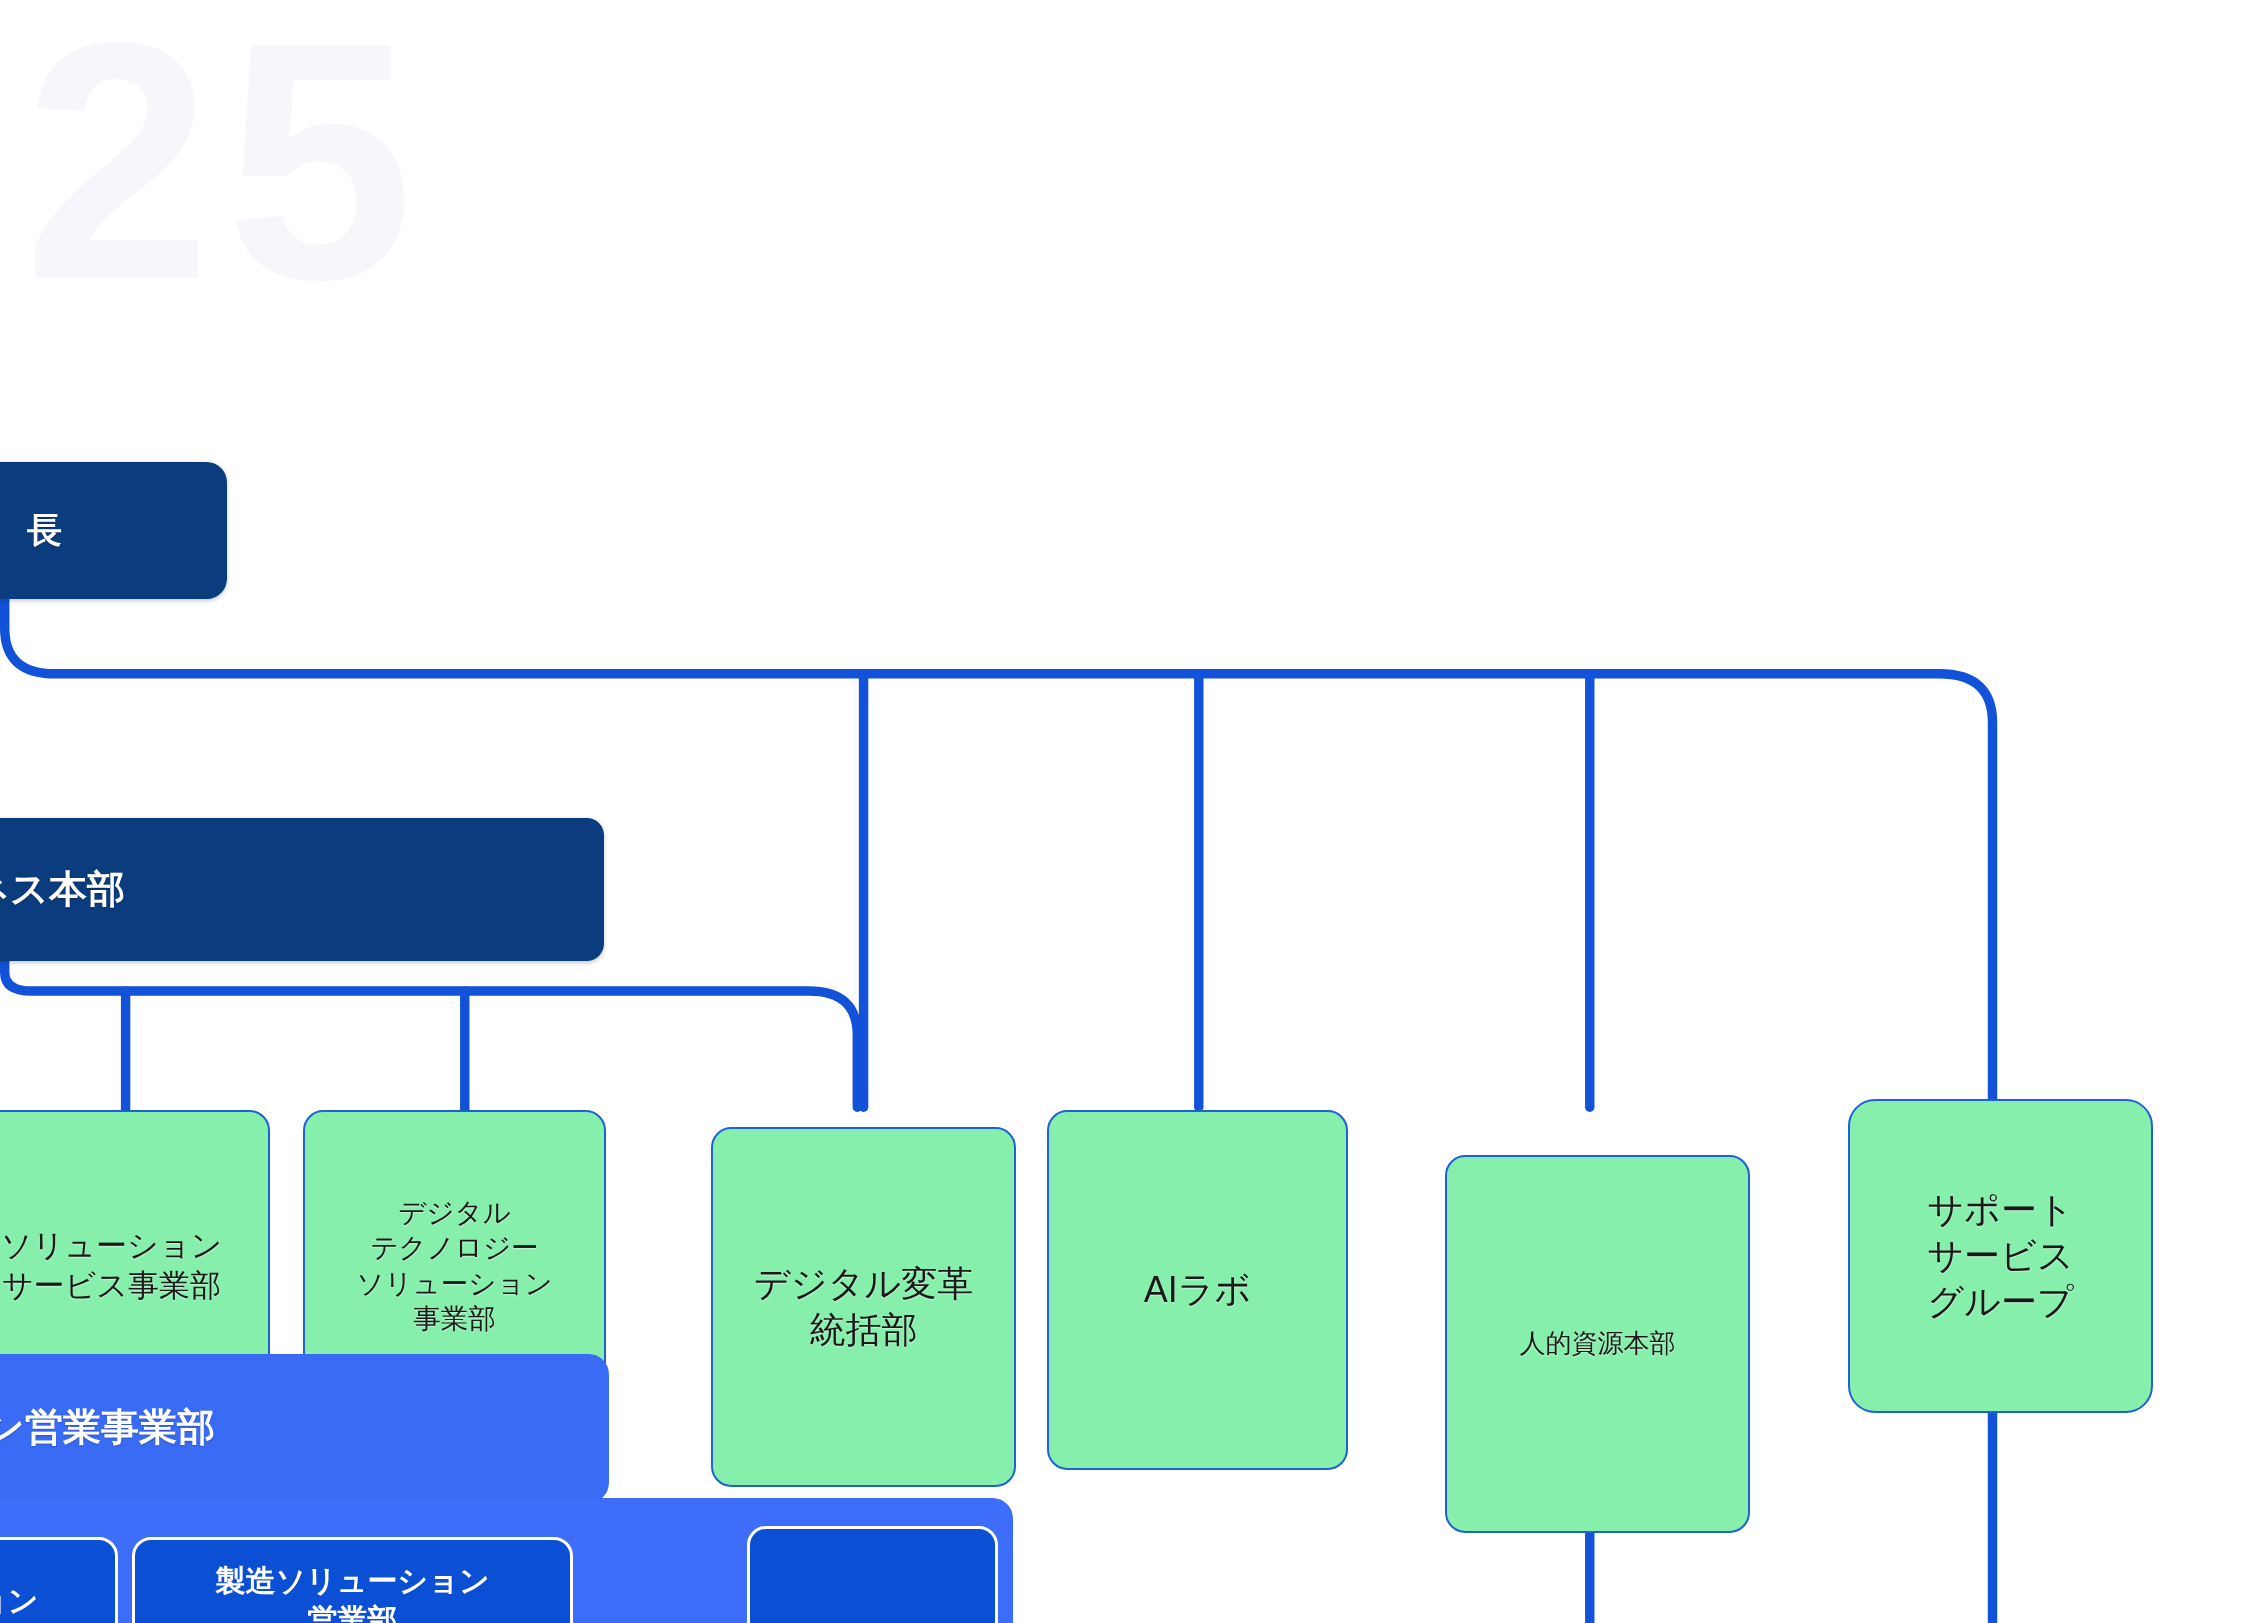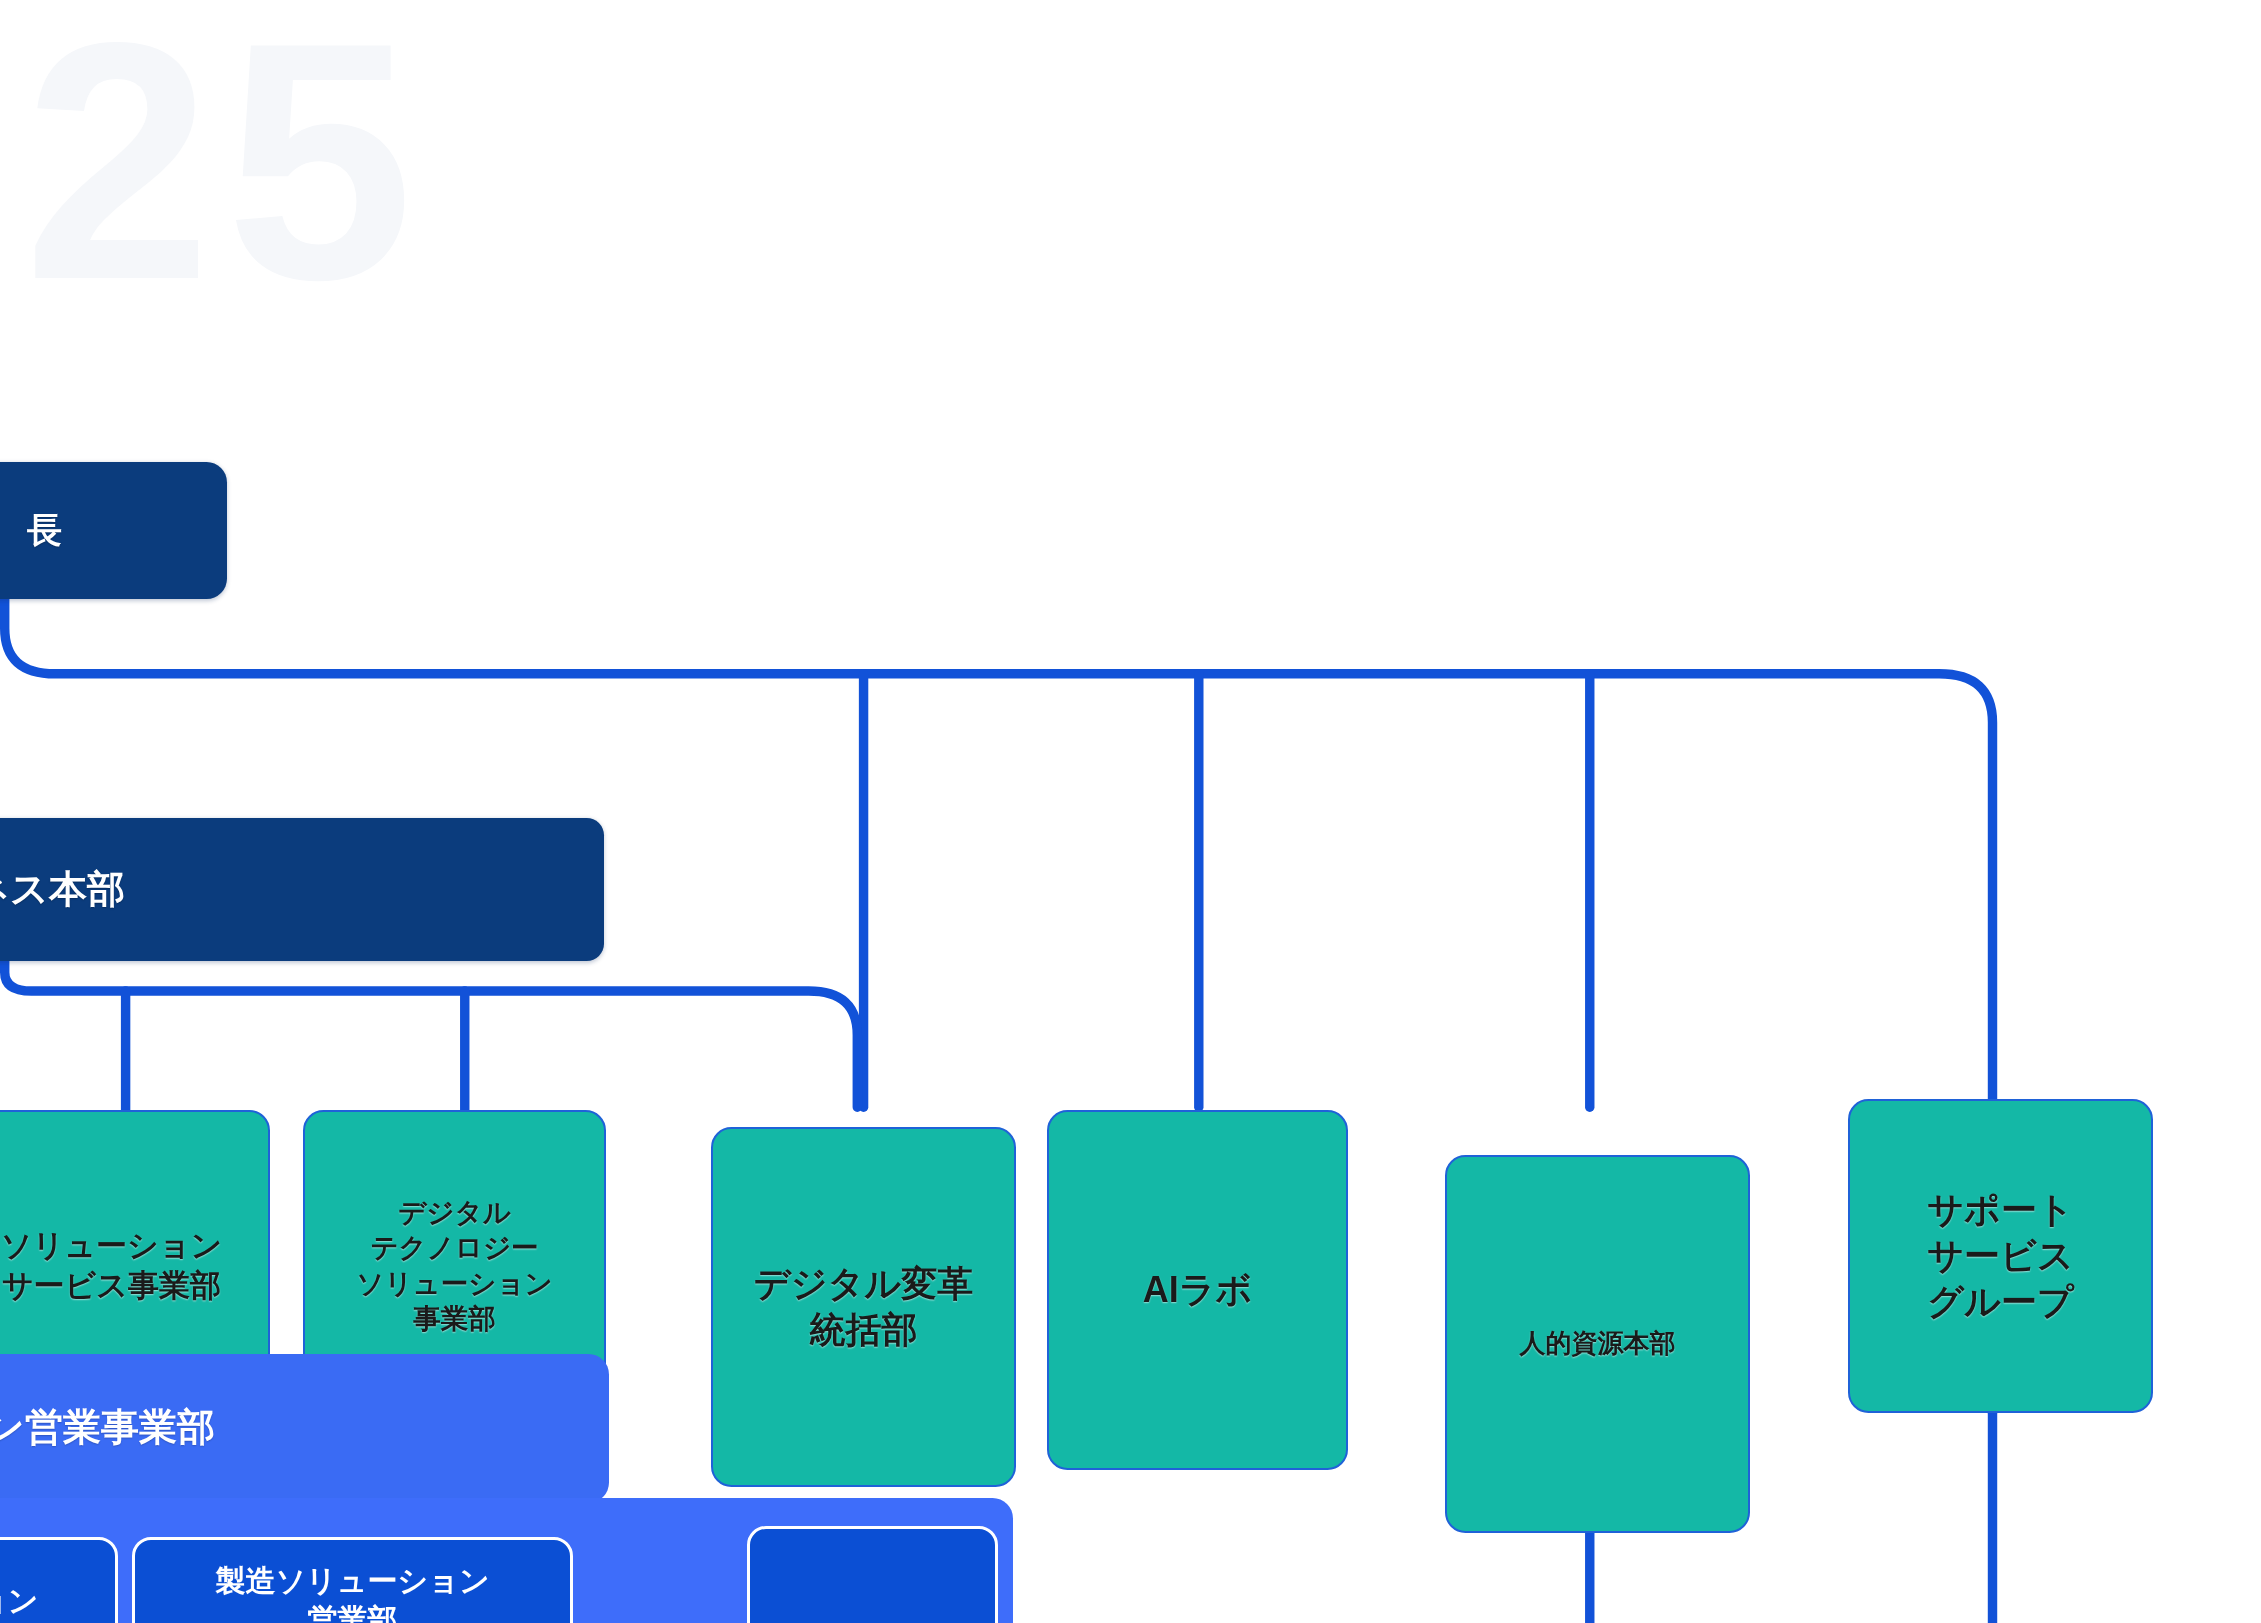--- a/index.html
+++ b/index.html
@@ -48,23 +48,23 @@
   .navy{
     background:#0b3c7d;
     color:#ffffff;
     font-weight:700;
     box-shadow:0 1.6px 4.7px rgba(10,40,90,.25);
   }
   .navy .lbl{text-shadow:0 0.8px 1.6px rgba(0,0,0,.25);}
 
   
   .gray{
-    background:#14b8a6;
+    background:#86efac;
     color:#1a1a1a;
-    font-weight:700;
+    font-weight:400;
     border:2.4px solid #1f62d8;
   }
   .gray .lbl{text-shadow:0 0.8px 1.6px rgba(255,255,255,.55);}
 
   
   .panel{
     position:absolute;
     box-sizing:border-box;
     border-radius:20.4px;
   }
@@ -142,21 +142,21 @@
   </div>
 
   <div class="node gray" style="left:1047px;top:1110px;width:301px;height:360px;font-size:36px;">
     <span class="lbl">AIラボ</span>
   </div>
 
   <div class="node gray" style="left:1445px;top:1155px;width:305px;height:378px;font-size:26px;">
     <span class="lbl">人的資源本部</span>
   </div>
 
-  <div class="node gray" style="left:1848px;top:1099px;width:305px;height:314px;font-size:36px;">
+  <div class="node gray" style="left:1848px;top:1099px;width:305px;height:314px;font-size:36px;border-radius:27px;">
     <span class="lbl">サポート
 サービス
 グループ</span>
   </div>
 
   <div class="panel panel-a" style="left:-314px;top:1354px;width:923px;height:149px;"></div>
   <div class="panel-label" style="left:-14px;top:1402px;font-size:38px;">ン営業事業部</div>
 
   <div class="panel panel-b" style="left:-314px;top:1498px;width:1327px;height:157px;border-radius:20.4px;"></div>
 

